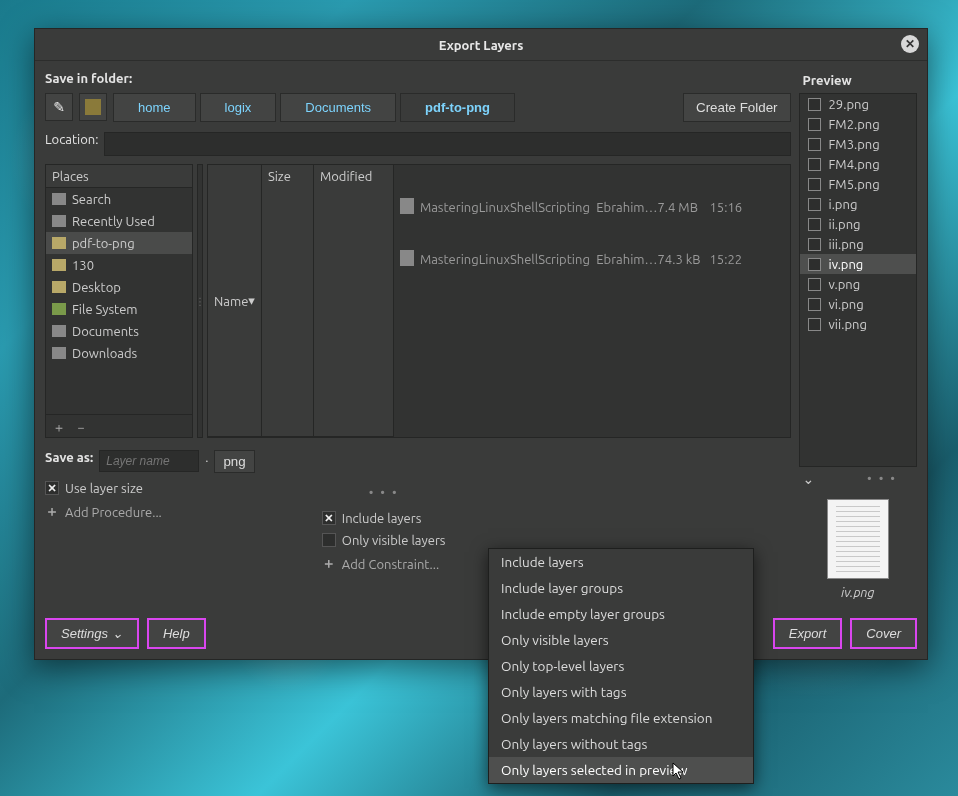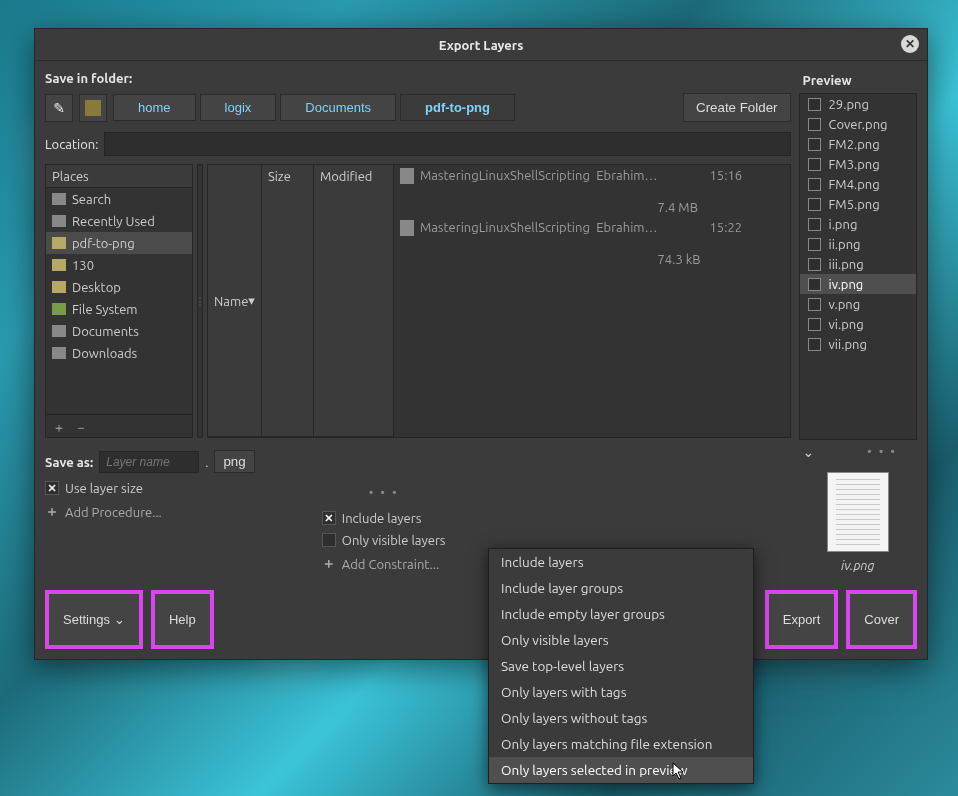--- a/index.html
+++ b/index.html
@@ -47,21 +47,21 @@
   display: flex; align-items: center; justify-content: center;
   font-size: 12px; font-weight: bold; cursor: pointer;
 }
 
 .content {
   flex: 1; display: flex; padding: 10px 10px 0 10px; gap: 8px;
 }
 .left-pane { flex: 1; display: flex; flex-direction: column; }
 .right-pane { width: 270px; display: flex; flex-direction: column; }
 
-.row { display: flex; align-items: center; gap: 6px; }
+.row { display: flex; gap: 6px; }
 .label { color: #e4e4e4; }
 
 .save-in-row { margin-bottom: 8px; font-weight: bold;}
 .breadcrumb-row { margin-bottom: 10px; }
 .icon-btn {
   width: 28px; height: 28px;
   background: #434443; border: 1px solid #2a2b2a;
   display: flex; align-items: center; justify-content: center;
   cursor: pointer;
 }
@@ -118,21 +118,21 @@
   cursor: col-resize;
 }
 
 .files-panel { flex: 1; background: #323332; border: 1px solid #252625; display: flex; flex-direction: row; }
 .files-header { display: flex; border-bottom: 1px solid #252625; background: #3a3b3a; }
 .col { padding: 4px 6px; color: #ccc; border-right: 1px solid #252625; }
 .col-name { flex: 1; display: flex; justify-content: space-between; align-items: center; }
 .col-size { width: 52px; }
 .col-mod { width: 80px; }
 .files-list { flex: 1; }
-.file-row { display: flex; padding: 3px 6px; color: #9a9a9a; align-items: flex-start; }
+.file-row { display: flex; padding: 3px 6px; color: #9a9a9a; align-items: flex-end; }
 .file-icon { width: 14px; height: 16px; background: #888; margin-right: 6px; display: inline-block; }
 .file-name { flex: 1; overflow: hidden; text-overflow: ellipsis; white-space: nowrap; }
 .file-size { width: 52px; margin-top: 32px; }
 .file-mod { width: 74px; }
 
 .saveas-row { margin-bottom: 8px; }
 .saveas-input {
   width: 100px; height: 22px;
   background: #2d2e2d; border: 1px solid #252625;
   color: #3b82f6; font-style: italic; padding: 0 6px; font-size: 12px;
@@ -180,22 +180,22 @@
   background: repeating-linear-gradient(to bottom, #888 0 1px, transparent 1px 5px);
   opacity: .4;
 }
 .thumb-label { margin-top: 6px; color: #ccc; font-style: italic; }
 
 .footer {
   display: flex; align-items: center; gap: 8px;
   padding: 10px;
 }
 .btn {
-  padding: 18px 14px; background: #434443; border: 4px solid #d946ef;
-  color: #ddd; cursor: pointer; font-size: 13px;
+  padding: 6px 14px; background: #434443; border: 2px solid #d946ef;
+  color: #ddd; cursor: pointer; font-size: 13px; font-style: italic;
 }
 .btn-settings { display: flex; align-items: center; gap: 4px; }
 .spacer { flex: 1; }
 
 
 .context-menu {
   position: absolute;
   left: 488px; top: 548px;
   width: 266px;
   background: #3a3b3a;
@@ -361,24 +361,20 @@
       </div>
 
     </div>
 
     <div class="right-pane">
       <div class="right-header">Preview</div>
       <div class="preview-list" id="preview-list">
           <div class="preview-item">
             <span class="pv-chk"></span>
             <span>29.png</span>
-          </div>
-          <div class="preview-item">
-            <span class="pv-chk"></span>
-            <span>Cover.png</span>
           </div>
           <div class="preview-item">
             <span class="pv-chk"></span>
             <span>FM2.png</span>
           </div>
           <div class="preview-item">
             <span class="pv-chk"></span>
             <span>FM3.png</span>
           </div>
           <div class="preview-item">
@@ -439,24 +435,24 @@
     <button class="btn">Export</button>
     <button class="btn">Cover</button>
   </div>
 </div>
 
 <div class="context-menu" id="context-menu">
     <div class="menu-item">Include layers</div>
     <div class="menu-item">Include layer groups</div>
     <div class="menu-item">Include empty layer groups</div>
     <div class="menu-item">Only visible layers</div>
-    <div class="menu-item">Save top-level layers</div>
+    <div class="menu-item">Only top-level layers</div>
     <div class="menu-item">Only layers with tags</div>
+    <div class="menu-item">Only layers matching file extension</div>
     <div class="menu-item">Only layers without tags</div>
-    <div class="menu-item">Only layers matching file extension</div>
     <div class="menu-item highlighted">Only layers selected in preview</div>
   </div>
 
 <div class="cursor-arrow">
   <svg viewBox="0 0 14 18">
       <path d="M1 1 L1 14 L4 11 L7 17 L9 16 L6 10 L11 10 Z" fill="#fff" stroke="#000" stroke-width="1"></path>
     </svg>
 </div>
 
 </body></html>

